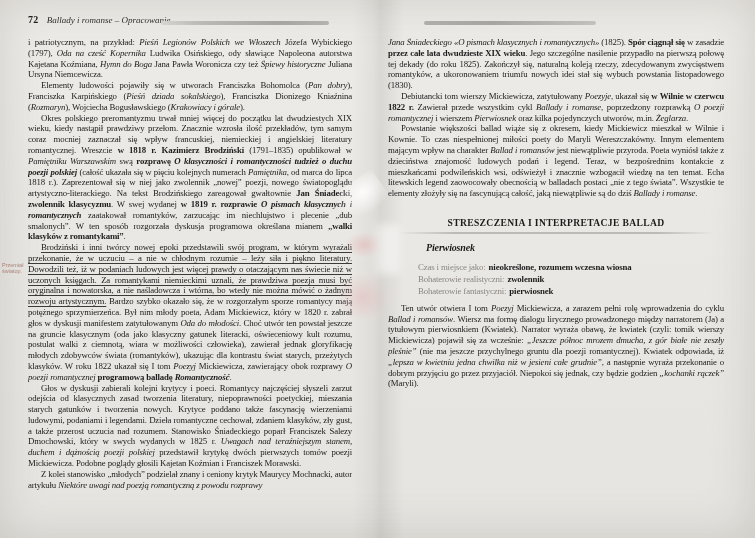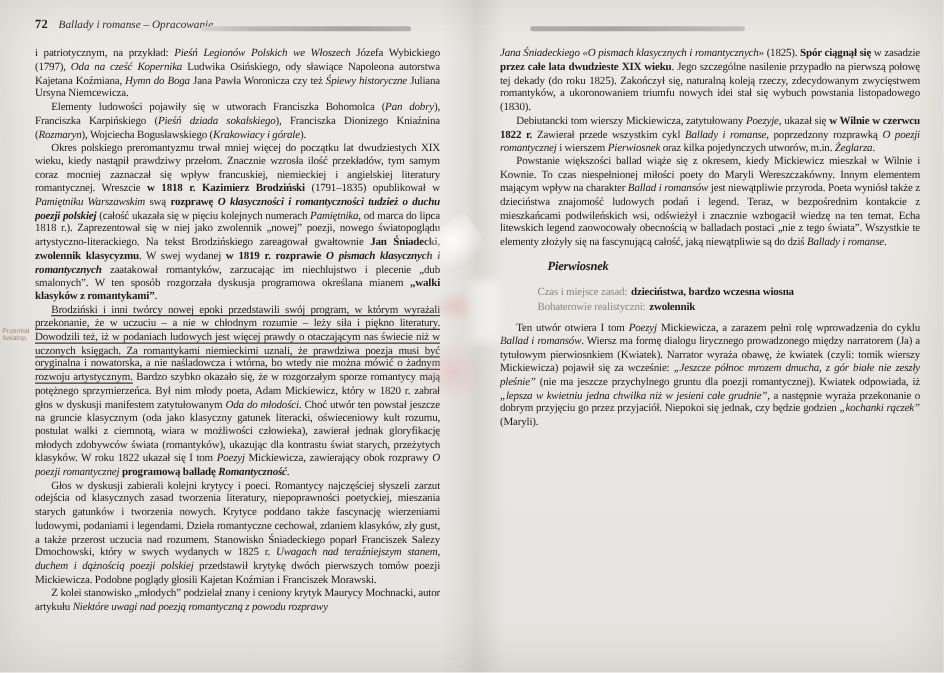--- a/index.html
+++ b/index.html
@@ -31,21 +31,21 @@
   .headbar.left{left:161px;width:168px;}
   .headbar.right{left:424px;width:172px;background:linear-gradient(90deg,#b2b1ae 0%,#a9a8a5 40%,#c6c5c2 100%);}
   
   .pagebody{
     position:absolute;top:37px;
     font-size:8.8px;line-height:10.8px;letter-spacing:-0.15px;
     text-align:justify;overflow:hidden;
     hyphens:auto;-webkit-hyphens:auto;
   }
   .pagebody.left{left:28px;width:324px;height:496px;}
-  .pagebody.right{left:400px;width:336px;height:496px;}
+  .pagebody.right{left:388px;width:336px;height:496px;}
   .para{margin:0;}
   .para.indent{text-indent:13px;}
   .fi{font-style:italic;}
   .fb{font-weight:bold;}
   .fu{text-decoration:underline;text-decoration-thickness:0.8px;text-underline-offset:1.8px;text-decoration-color:#3d3b38;}
   .h2{
     font-weight:bold;text-align:center;font-size:9.6px;letter-spacing:0.35px;
     margin:17px 0 22px;position:relative;text-indent:0;
   }
   .h2::after{
@@ -110,23 +110,25 @@
       <p class="para indent"><span>Okres polskiego preromantyzmu trwał mniej więcej do początku lat dwudziestych XIX wieku, kiedy nastąpił prawdziwy przełom. Znacznie wzrosła ilość przekładów, tym samym coraz mocniej zaznaczał się wpływ francuskiej, niemieckiej i angielskiej literatury romantycznej. Wreszcie </span><span class="fb">w 1818 r. Kazimierz Brodziński</span><span> (1791–1835) opublikował w </span><span class="fi">Pamiętniku Warszawskim</span><span> swą </span><span class="fb">rozprawę </span><span class="fb fi">O klasyczności i romantyczności tudzież o duchu poezji polskiej</span><span> (całość ukazała się w pięciu kolejnych numerach </span><span class="fi">Pamiętnika</span><span>, od marca do lipca 1818 r.). Zaprezentował się w niej jako zwolennik „nowej” poezji, nowego światopoglądu artystyczno-literackiego. Na tekst Brodzińskiego zareagował gwałtownie </span><span class="fb">Jan Śniadecki, zwolennik klasycyzmu</span><span>. W swej wydanej </span><span class="fb">w 1819 r. rozprawie</span><span> </span><span class="fb fi">O pismach klasycznych i romantycznych</span><span> zaatakował romantyków, zarzucając im niechlujstwo i plecenie „dub smalonych”. W ten sposób rozgorzała dyskusja programowa określana mianem </span><span class="fb">„walki klasyków z romantykami”</span><span>.</span></p>
       <p class="para indent"><span class="fu">Brodziński i inni twórcy nowej epoki przedstawili swój program, w którym wyrażali przekonanie, że w uczuciu – a nie w chłodnym rozumie – leży siła i piękno literatury. Dowodzili też, iż w podaniach ludowych jest więcej prawdy o otaczającym nas świecie niż w uczonych księgach. Za romantykami niemieckimi uznali, że prawdziwa poezja musi być oryginalna i nowatorska, a nie naśladowcza i wtórna, bo wtedy nie można mówić o żadnym rozwoju artystycznym.</span><span> Bardzo szybko okazało się, że w rozgorzałym sporze romantycy mają potężnego sprzymierzeńca. Był nim młody poeta, Adam Mickiewicz, który w 1820 r. zabrał głos w dyskusji manifestem zatytułowanym </span><span class="fi">Oda do młodości</span><span>. Choć utwór ten powstał jeszcze na gruncie klasycznym (oda jako klasyczny gatunek literacki, oświeceniowy kult rozumu, postulat walki z ciemnotą, wiara w możliwości człowieka), zawierał jednak gloryfikację młodych zdobywców świata (romantyków), ukazując dla kontrastu świat starych, przeżytych klasyków. W roku 1822 ukazał się I tom </span><span class="fi">Poezyj</span><span> Mickiewicza, zawierający obok rozprawy </span><span class="fi">O poezji romantycznej</span><span> </span><span class="fb">programową balladę </span><span class="fb fi">Romantyczność</span><span>.</span></p>
       <p class="para indent"><span>Głos w dyskusji zabierali kolejni krytycy i poeci. Romantycy najczęściej słyszeli zarzut odejścia od klasycznych zasad tworzenia literatury, niepoprawności poetyckiej, mieszania starych gatunków i tworzenia nowych. Krytyce poddano także fascynację wierzeniami ludowymi, podaniami i legendami. Dzieła romantyczne cechował, zdaniem klasyków, zły gust, a także przerost uczucia nad rozumem. Stanowisko Śniadeckiego poparł Franciszek Salezy Dmochowski, który w swych wydanych w 1825 r. </span><span class="fi">Uwagach nad teraźniejszym stanem, duchem i dążnością poezji polskiej</span><span> przedstawił krytykę dwóch pierwszych tomów poezji Mickiewicza. Podobne poglądy głosili Kajetan Koźmian i Franciszek Morawski.</span></p>
       <p class="para indent"><span>Z kolei stanowisko „młodych” podzielał znany i ceniony krytyk Maurycy Mochnacki, autor artykułu </span><span class="fi">Niektóre uwagi nad poezją romantyczną z powodu rozprawy</span></p>
     </div>
 
   <div class="pagebody right">
       <p class="para"><span class="fi">Jana Śniadeckiego «O pismach klasycznych i romantycznych»</span><span> (1825). </span><span class="fb">Spór ciągnął się</span><span> w zasadzie </span><span class="fb">przez całe lata dwudzieste XIX wieku</span><span>. Jego szczególne nasilenie przypadło na pierwszą połowę tej dekady (do roku 1825). Zakończył się, naturalną koleją rzeczy, zdecydowanym zwycięstwem romantyków, a ukoronowaniem triumfu nowych idei stał się wybuch powstania listopadowego (1830).</span></p>
       <p class="para indent"><span>Debiutancki tom wierszy Mickiewicza, zatytułowany </span><span class="fi">Poezyje</span><span>, ukazał się </span><span class="fb">w Wilnie w czerwcu 1822 r.</span><span> Zawierał przede wszystkim cykl </span><span class="fi">Ballady i romanse</span><span>, poprzedzony rozprawką </span><span class="fi">O poezji romantycznej</span><span> i wierszem </span><span class="fi">Pierwiosnek</span><span> oraz kilka pojedynczych utworów, m.in. </span><span class="fi">Żeglarza</span><span>.</span></p>
       <p class="para indent"><span>Powstanie większości ballad wiąże się z okresem, kiedy Mickiewicz mieszkał w Wilnie i Kownie. To czas niespełnionej miłości poety do Maryli Wereszczakówny. Innym elementem mającym wpływ na charakter </span><span class="fi">Ballad i romansów</span><span> jest niewątpliwie przyroda. Poeta wyniósł także z dzieciństwa znajomość ludowych podań i legend. Teraz, w bezpośrednim kontakcie z mieszkańcami podwileńskich wsi, odświeżył i znacznie wzbogacił wiedzę na ten temat. Echa litewskich legend zaowocowały obecnością w balladach postaci „nie z tego świata”. Wszystkie te elementy złożyły się na fascynującą całość, jaką niewątpliwie są do dziś </span><span class="fi">Ballady i romanse</span><span>.</span></p>
+      <div class="h2 second"><span>STRESZCZENIA I INTERPRETACJE BALLAD</span></div>
       <div class="h3"><span>Pierwiosnek</span></div>
-      <div class="meta-line"><span class="meta-label">Czas i miejsce zasad:</span><span class="meta-value">dzieciństwa, bardzo wczesna wiosna</span></div>
+      <div class="meta-line"><span class="meta-label">Czas i miejsce jako:</span><span class="meta-value">nieokreślone, rozumem wczesna wiosna</span></div>
       <div class="meta-line"><span class="meta-label">Bohaterowie realistyczni:</span><span class="meta-value">zwolennik</span></div>
+      <div class="meta-line"><span class="meta-label">Bohaterowie fantastyczni:</span><span class="meta-value">pierwiosnek</span></div>
       <p class="para indent"><span>Ten utwór otwiera I tom </span><span class="fi">Poezyj</span><span> Mickiewicza, a zarazem pełni rolę wprowadzenia do cyklu </span><span class="fi">Ballad i romansów</span><span>. Wiersz ma formę dialogu lirycznego prowadzonego między narratorem (Ja) a tytułowym pierwiosnkiem (Kwiatek). Narrator wyraża obawę, że kwiatek (czyli: tomik wierszy Mickiewicza) pojawił się za wcześnie: </span><span class="fi">„Jeszcze północ mrozem dmucha, z gór białe nie zeszły pleśnie”</span><span> (nie ma jeszcze przychylnego gruntu dla poezji romantycznej). Kwiatek odpowiada, iż </span><span class="fi">„lepsza w kwietniu jedna chwilka niż w jesieni całe grudnie”</span><span>, a następnie wyraża przekonanie o dobrym przyjęciu go przez przyjaciół. Niepokoi się jednak, czy będzie godzien </span><span class="fi">„kochanki rączek”</span><span> (Maryli).</span></p>
     </div>
 
   <div class="margin-note">
     <div>Przemiał</div>
     <div>światop.</div>
   </div>
 
   <div class="artifact fold"></div>
   <div class="artifact pink1"></div>

